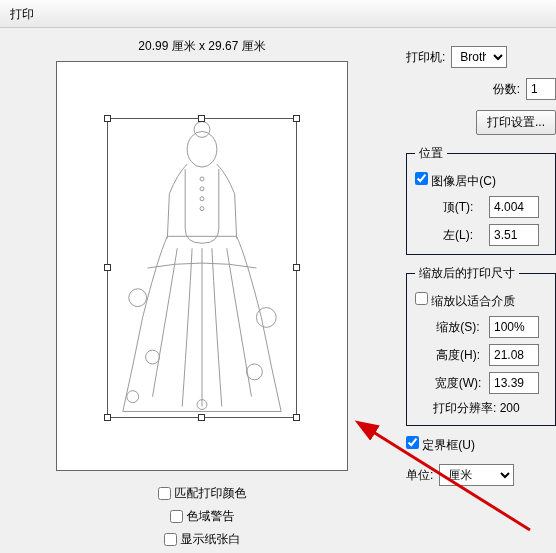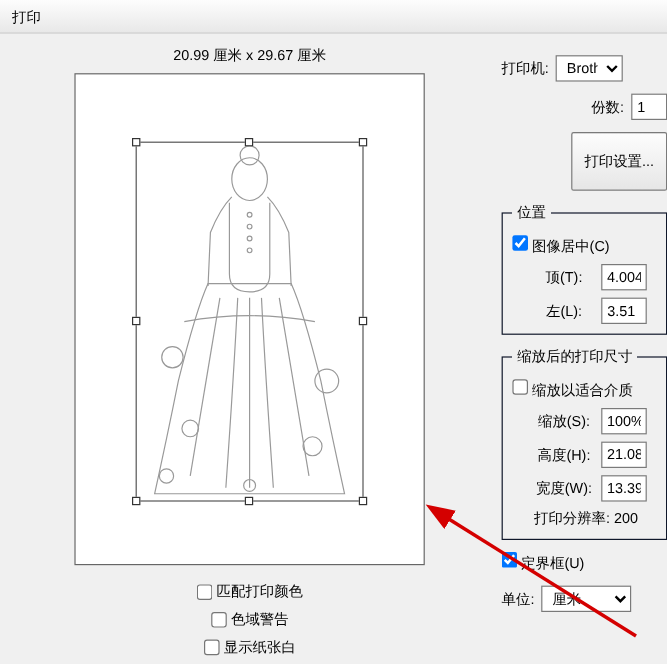--- a/index.html
+++ b/index.html
@@ -15,22 +15,22 @@
 .h-ml{left:-4px;top:50%;margin-top:-4px}.h-mr{right:-4px;top:50%;margin-top:-4px}
 .h-bl{left:-4px;bottom:-4px}.h-bm{left:50%;margin-left:-4px;bottom:-4px}.h-br{right:-4px;bottom:-4px}
 .sketch{width:100%;height:100%;}
 .sketch path,.sketch circle,.sketch ellipse{stroke:#999;fill:none;stroke-width:1;}
 .checks-row{padding-top:14px;display:flex;flex-direction:column;align-items:center;gap:6px;}
 .checks-row label{display:flex;gap:4px;}
 .right-col{flex:1;display:flex;flex-direction:column;gap:10px;padding-top:8px;}
 .row{display:flex;align-items:center;gap:6px;white-space:nowrap;}
 .row label{text-align:right;}
 input[type=text],select{border:1px solid #7a7a7a;padding:2px 4px;font-size:12px;background:#fff;height:22px;}
-input[type=text]{width:38px;}
-button{border:1px solid #7a7a7a;background:linear-gradient(#fdfdfd,#e6e6e6);padding:15px 10px;font-size:12px;border-radius:2px;}
+input[type=text]{width:50px;}
+button{border:1px solid #7a7a7a;background:linear-gradient(#fdfdfd,#e6e6e6);padding:3px 10px;font-size:12px;border-radius:2px;}
 fieldset{border:1px solid #0f172a;padding:10px 16px 8px 8px;}
 legend{padding:0 4px;}
 fieldset .row{margin-bottom:6px;}
 fieldset .row:last-child{margin-bottom:0;}
 .indent{padding-left:18px;}
 .lbl-w{display:inline-block;width:50px;text-align:center;}
 .arrow-svg{position:absolute;pointer-events:none;overflow:visible;}
 </style>
 </head>
 <body>

